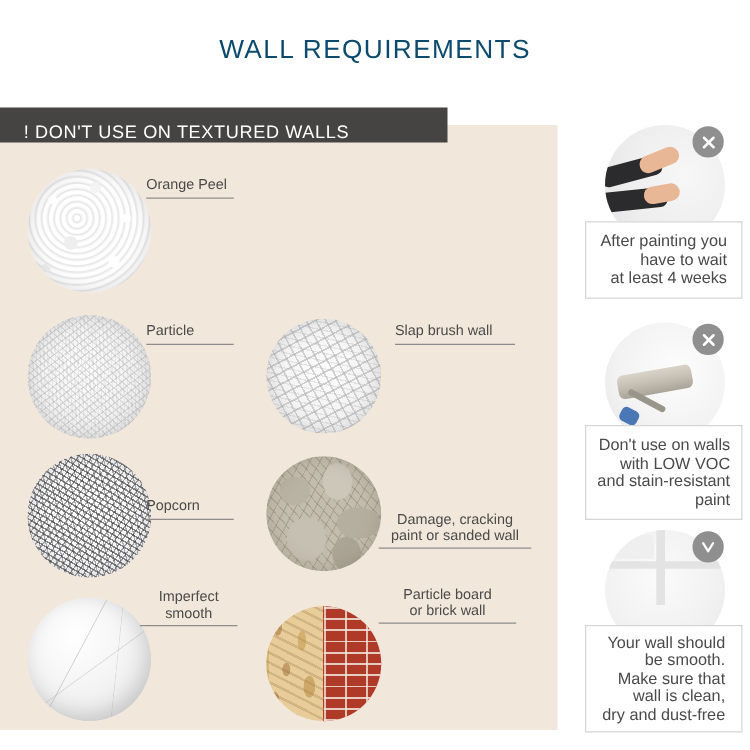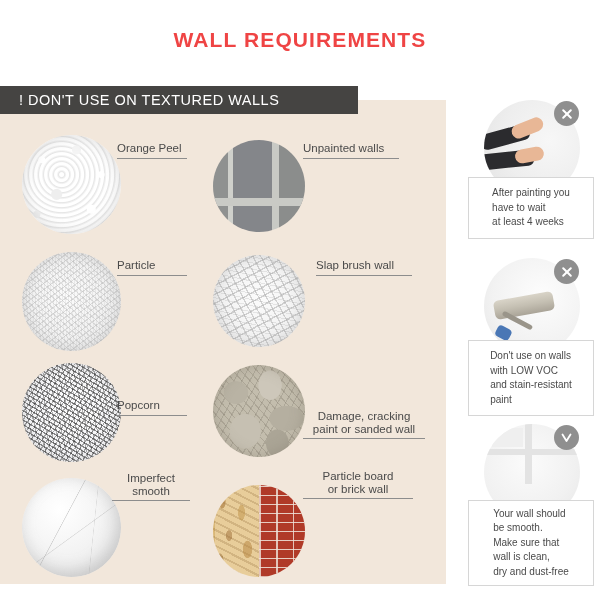--- a/index.html
+++ b/index.html
@@ -10,28 +10,28 @@
     overflow:hidden;
     position:relative;
   }
   #root{position:relative;width:600px;height:600px;}
 
   
   .page-title{
     position:absolute;left:0;top:28px;width:600px;
     text-align:center;
     font-size:21px;letter-spacing:1.1px;
-    color:#ef4444;font-weight:700;
+    color:#0c4a6e;font-weight:400;
   }
 
   
   .banner{
     position:absolute;left:0;top:86px;width:358px;height:28px;
     background:#454442;
-    display:flex;align-items:center;
+    display:flex;align-items:flex-end;
   }
   .banner-text{
     color:#ffffff;font-size:14.5px;letter-spacing:.5px;
     padding-left:19px;white-space:nowrap;
   }
 
   
   .beige-panel{
     position:absolute;left:0;top:100px;width:446px;height:484px;
     background:#f2e7db;
@@ -146,22 +146,22 @@
 
   
   .rcard{position:absolute;}
   .rcircle{
     position:absolute;border-radius:50%;overflow:hidden;
   }
   .rbox{
     position:absolute;
     background:#ffffff;border:1px solid #d6d6d6;
     display:flex;align-items:center;justify-content:center;
-    text-align:left;
-    font-size:10px;line-height:14.5px;color:#4a4a4a;
+    text-align:right;
+    font-size:13px;line-height:14.5px;color:#4a4a4a;
     white-space:pre-line;
   }
   .badge{
     position:absolute;width:25px;height:25px;border-radius:50%;
     background:#8f8f8f;
     display:flex;align-items:center;justify-content:center;
   }
   .badge svg{display:block;}
 
   
@@ -243,24 +243,20 @@
     <div class="circle tex-popcorn" style="left:22px;top:363px;width:99px;height:99px;"></div>
     <div class="lbl" style="left:117px;top:370px;width:70px;margin-top:29px;">Popcorn</div>
   </div>
 
   <div class="grid-item">
     <div class="circle tex-imperfect" style="left:22px;top:478px;width:99px;height:99px;"></div>
     <div class="lbl" style="left:112px;top:472px;width:78px;text-align:center;">Imperfect
 smooth</div>
   </div>
 
-  <div class="grid-item">
-    <div class="circle tex-unpainted" style="left:213px;top:140px;width:92px;height:92px;"></div>
-    <div class="lbl" style="left:303px;top:142px;width:96px;">Unpainted walls</div>
-  </div>
 
   <div class="grid-item">
     <div class="circle tex-slapbrush" style="left:213px;top:255px;width:92px;height:92px;"></div>
     <div class="lbl" style="left:303px;top:259px;width:96px;margin-left:13px;">Slap brush wall</div>
   </div>
 
   <div class="grid-item">
     <div class="circle tex-damage" style="left:213px;top:365px;width:92px;height:92px;"></div>
     <div class="lbl" style="left:303px;top:362px;width:122px;text-align:center;margin-top:48px;">Damage, cracking
 paint or sanded wall</div>

